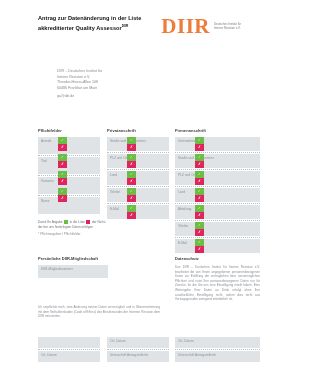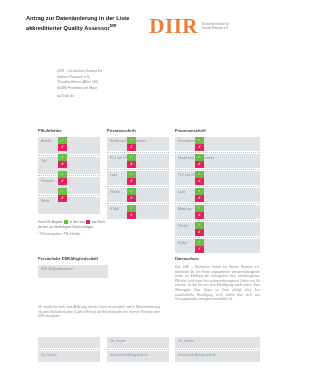--- a/index.html
+++ b/index.html
@@ -7,21 +7,21 @@
     width:298px;height:386px;
     background:#ffffff;
     font-family:"Liberation Sans","DejaVu Sans",sans-serif;
     color:#1a1a1a;
     overflow:hidden;
     position:relative;
   }
   .page{position:absolute;inset:0;}
 
   
-  .header{position:absolute;left:26px;top:14px;width:222px;height:34px;}
+  .header{position:absolute;left:38px;top:14px;width:222px;height:34px;}
   .doc-title{
     font-size:5.6px;line-height:8px;font-weight:bold;
     letter-spacing:.04px;color:#111;width:140px;
   }
   .doc-title .l2{display:block;}
   .sup{font-size:3.2px;vertical-align:super;}
 
   .logo{position:absolute;right:0;top:2px;display:flex;align-items:flex-start;}
   .logo-mark{
     font-family:"Liberation Serif","DejaVu Serif",serif;

